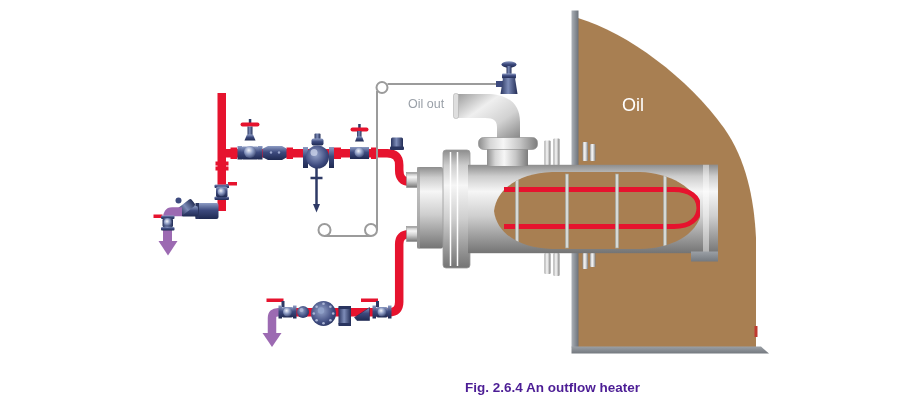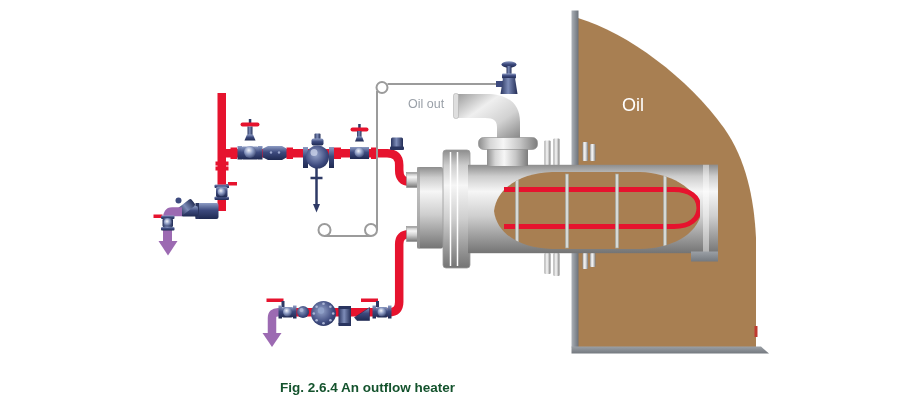--- a/index.html
+++ b/index.html
@@ -9,21 +9,21 @@
     background:#ffffff;
     font-family:"Liberation Sans", sans-serif;
     overflow:hidden;
   }
   .stage svg{position:absolute;left:0;top:0;}
   .lbl{position:absolute;white-space:nowrap;}
   .lbl-oilout{left:408px;top:97px;font-size:12.5px;color:#9aa0a8;}
   .lbl-oil{left:622px;top:95px;font-size:18px;color:#ffffff;}
   .caption{
     position:absolute;left:280px;top:380px;width:360px;
-    text-align:left;font-size:13.5px;font-weight:bold;color:#14532d;
+    text-align:right;font-size:13.5px;font-weight:bold;color:#4c1d95;
   }
 </style>
 </head>
 <body>
 
 <div class="stage">
 
 <svg width="900" height="409" viewBox="0 0 900 409">
   <defs>
     <linearGradient id="gMetalV" x1="0" y1="0" x2="0" y2="1">

